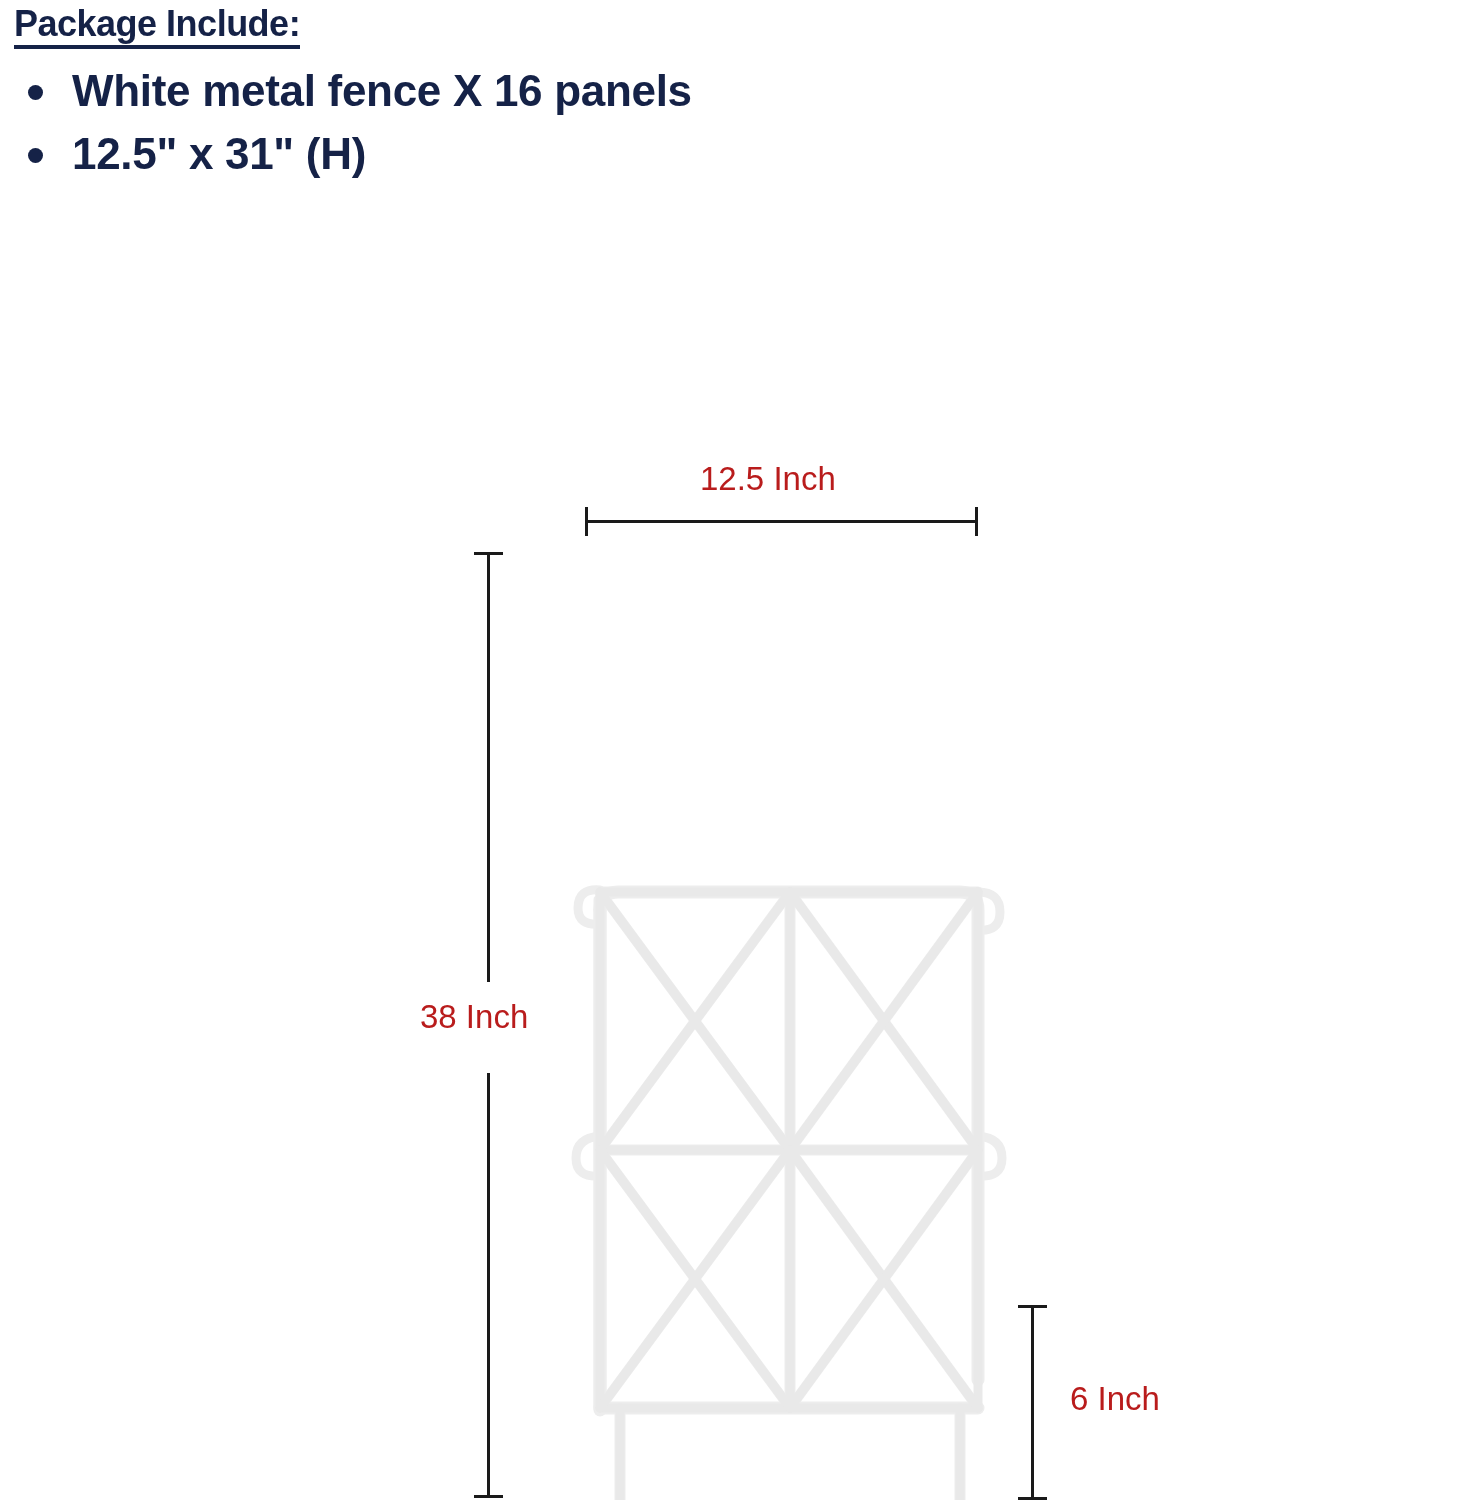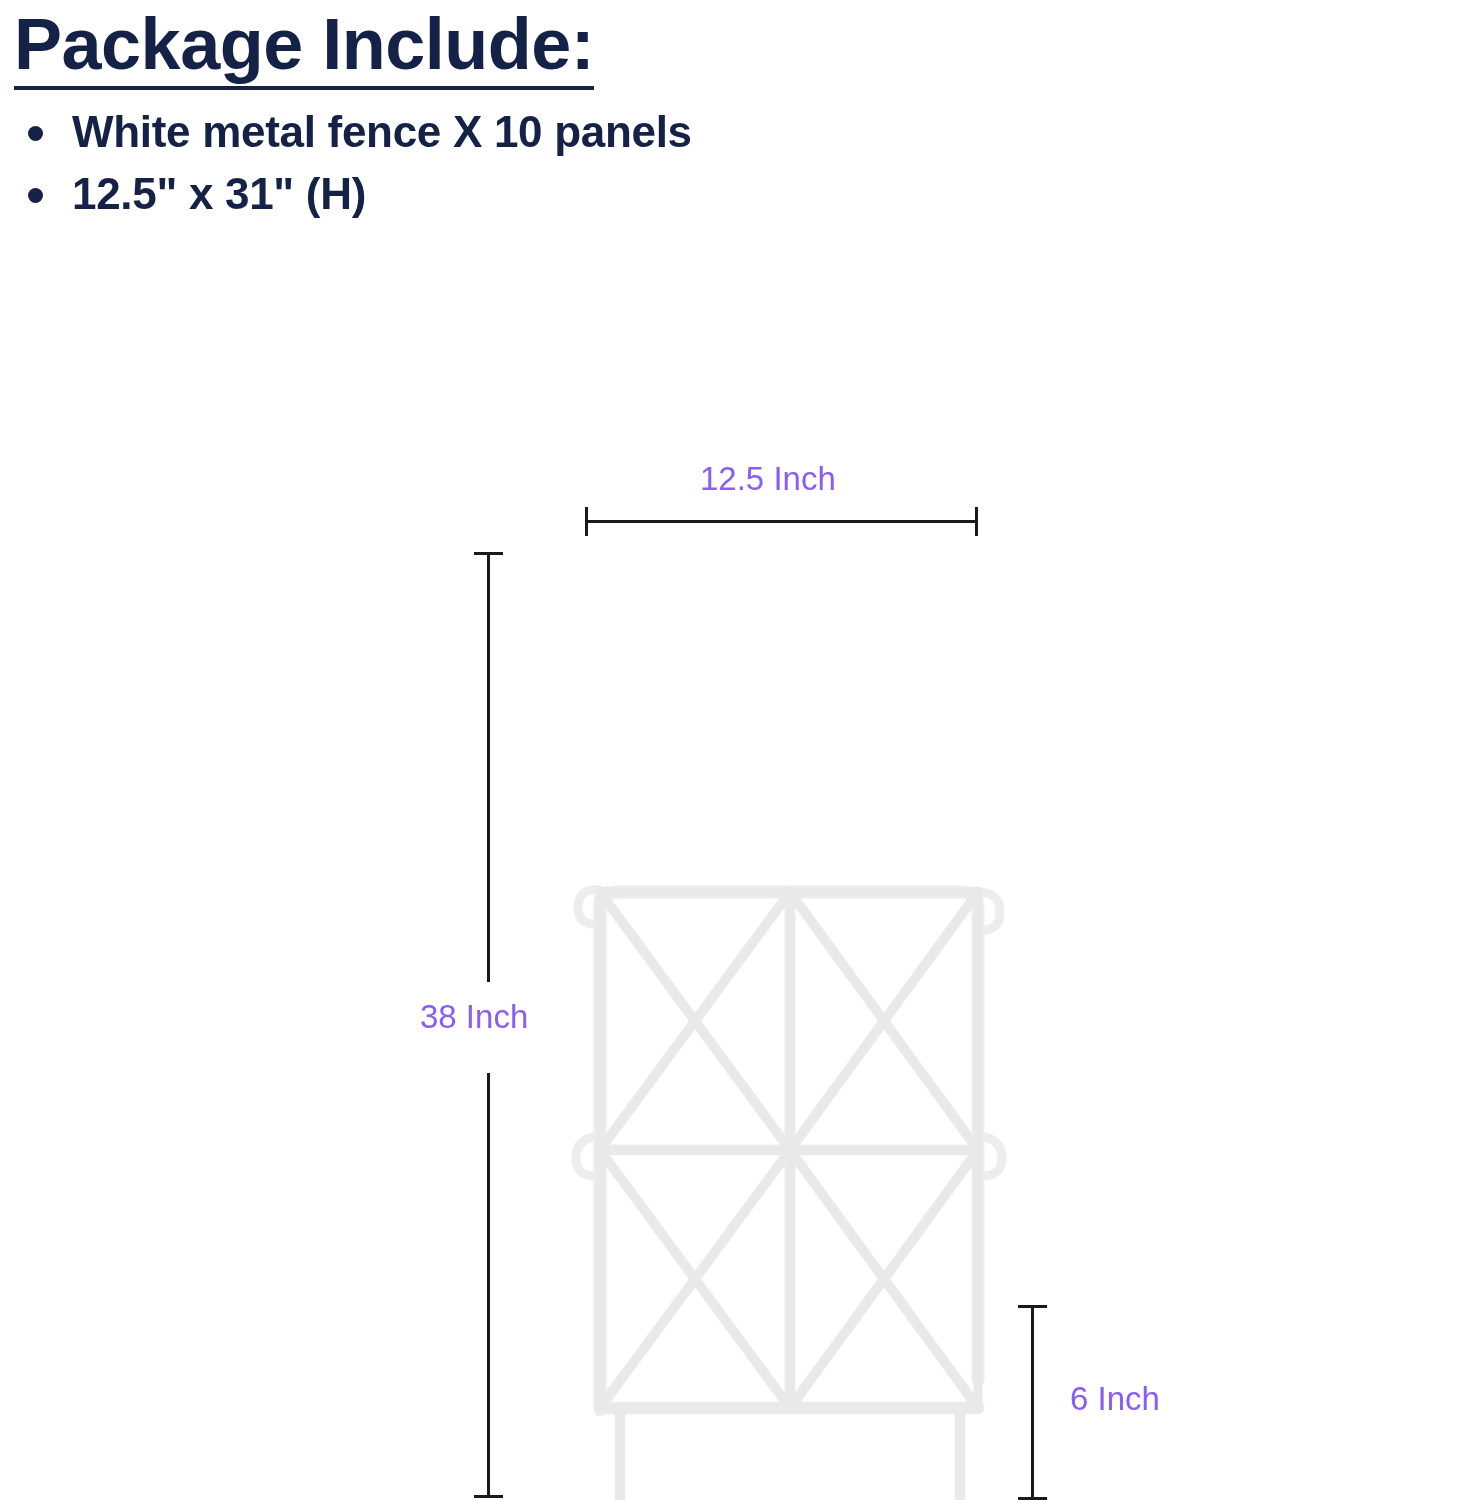--- a/index.html
+++ b/index.html
@@ -17,21 +17,21 @@
   }
 
   
   #info-block {
     position: absolute;
     left: 14px;
     top: 4px;
     width: 1460px;
   }
   #package-title {
-    font-size: 72px;
+    font-size: 36px;
     font-weight: bold;
     letter-spacing: -0.5px;
     color: #152247;
     display: inline-block;
     border-bottom: 4px solid #152247;
     line-height: 1.12;
     padding-bottom: 1px;
   }
   ul#package-list {
     list-style: none;
@@ -63,21 +63,21 @@
     position: absolute;
     left: 0;
     top: 430px;
     width: 1483px;
     height: 1070px;
   }
 
   .dim-label {
     position: absolute;
     font-size: 33px;
-    color: #8b5cf6;
+    color: #b91c1c;
     font-family: "Liberation Sans", sans-serif;
     white-space: nowrap;
   }
 
   
   #width-label {
     left: 700px;
     top: 30px;
   }
   #width-line {
@@ -180,21 +180,21 @@
   }
 </style>
 </head>
 <body>
 
 <div id="info-block">
   <div id="package-title">Package Include:</div>
   <ul id="package-list">
     <li>
       <span class="bullet-dot"></span>
-      <span>White metal fence X 10 panels</span>
+      <span>White metal fence X 16 panels</span>
     </li>
     <li>
       <span class="bullet-dot"></span>
       <span>12.5" x 31" (H)</span>
     </li>
   </ul>
 </div>
 
 <div id="diagram">
 

